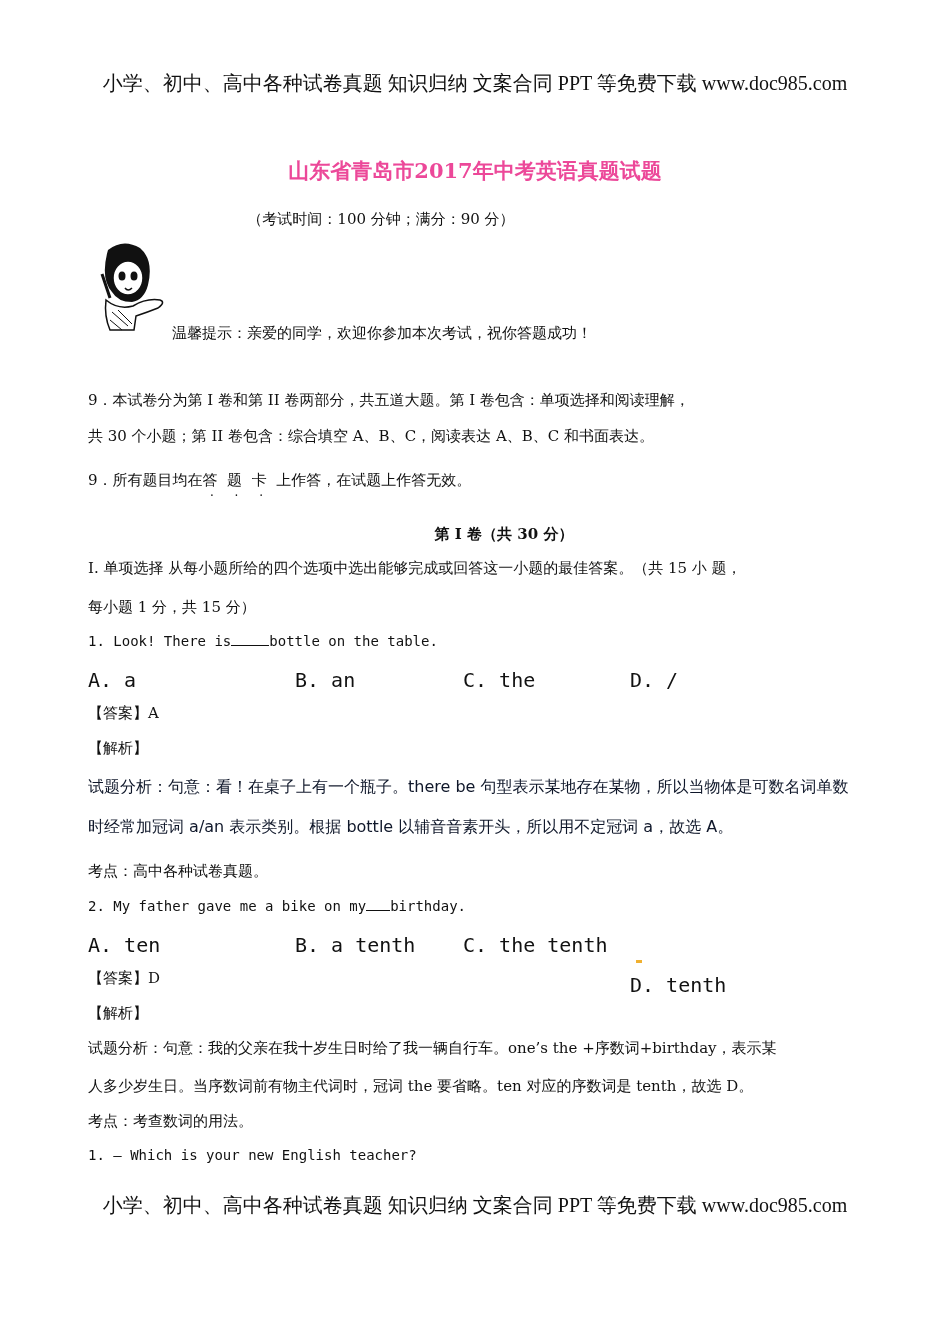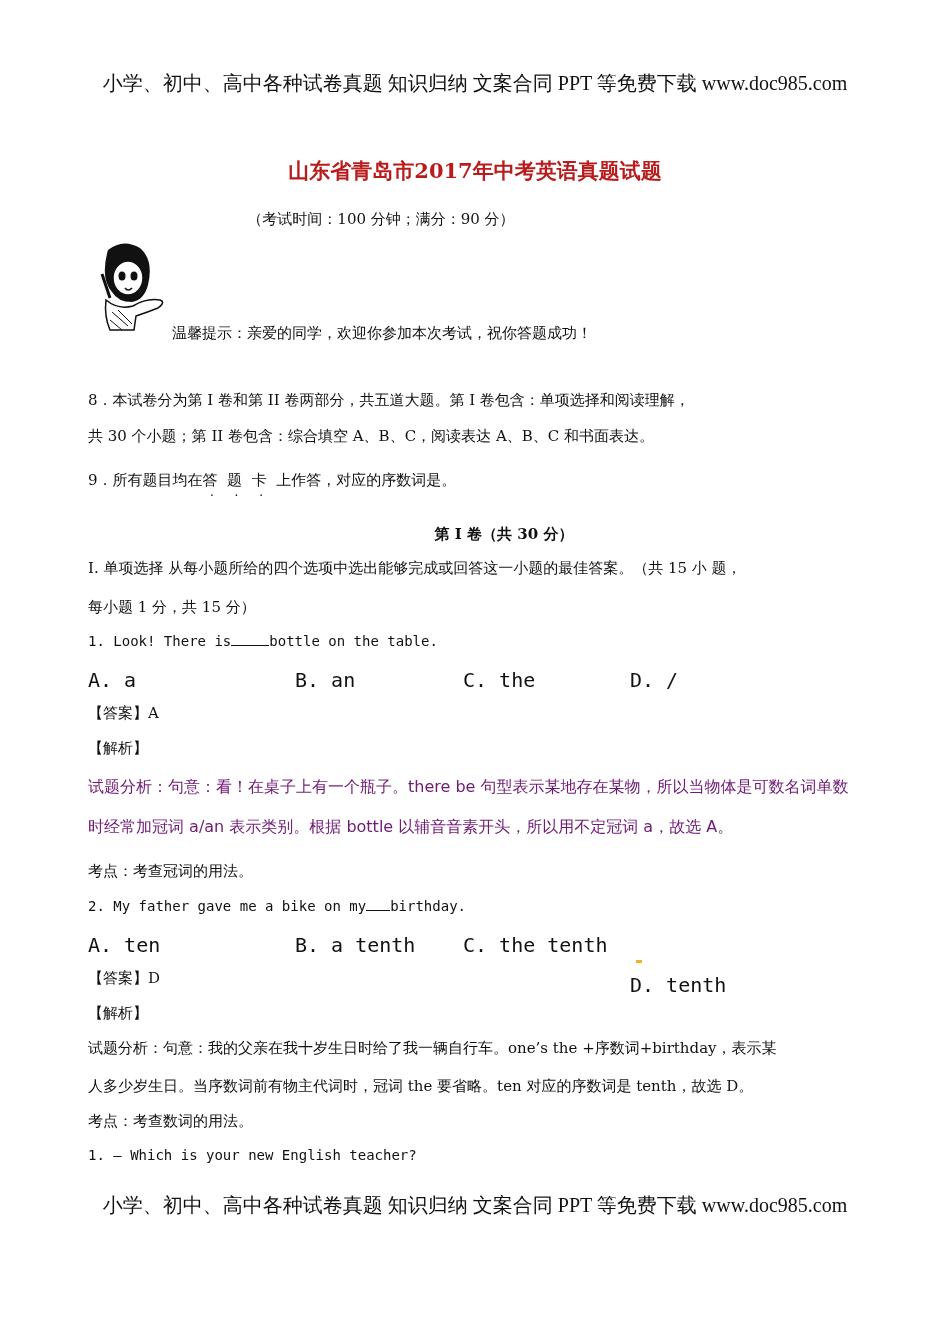--- a/index.html
+++ b/index.html
@@ -3,25 +3,25 @@
   <meta charset="utf-8">
   <style>
     html, body { margin: 0; padding: 0; background: #ffffff; }
     body {
       width: 950px; height: 1344px; position: relative; overflow: hidden;
       font-family: "DejaVu Serif", "Liberation Serif", serif;
       color: #111;
     }
     .abs { position: absolute; white-space: nowrap; }
     .hdr { font-size: 20px; color: #111; font-family: "Liberation Serif", "DejaVu Serif", serif; left: 0; width: 950px; text-align: center; }
-    .title { font-size: 21px; font-weight: bold; color: #b91c1c; left: 0; width: 950px; text-align: center; }
+    .title { font-size: 21px; font-weight: bold; color: #ec4899; left: 0; width: 950px; text-align: center; }
     .subtitle { font-size: 15px; left: 0; width: 762px; text-align: center; }
     .body-text { font-size: 15px; left: 88px; }
     .mono { font-family: "DejaVu Sans Mono", "Liberation Mono", monospace; font-size: 14px; }
-    .red { color: #701a75; font-family: "DejaVu Sans", "Liberation Sans", sans-serif; font-size: 16px; }
+    .red { color: #0f172a; font-family: "DejaVu Sans", "Liberation Sans", sans-serif; font-size: 16px; }
     .section-title { font-size: 15px; font-weight: bold; left: 0; width: 950px; text-align: center; padding-left: 29px; }
     .opt { position: absolute; font-size: 20px; font-family: "DejaVu Sans Mono", "Liberation Mono", monospace; }
     .blank { display: inline-block; border-bottom: 1px solid #111; height: 12px; vertical-align: baseline; }
     .dot-under { position: relative; }
     .dot-under::after { content: "."; position: absolute; left: 50%; bottom: -10px; font-size: 12px; }
     .marker { display: inline-block; width: 6px; height: 3px; background: #f0b030; vertical-align: baseline; margin-left: -2px; }
     .avatar {
       position: absolute; left: 88px; top: 240px; width: 82px; height: 95px;
     }
   </style>
@@ -41,42 +41,42 @@
     <ellipse cx="46" cy="36" rx="3.5" ry="4.5" fill="#111"></ellipse>
     <path d="M37 48 Q40 52 44 48" stroke="#111" fill="none" stroke-width="1.5"></path>
     <path d="M14 34 L22 58" stroke="#111" stroke-width="3"></path>
     <path d="M18 60 Q30 70 45 66 Q58 58 72 60 Q78 62 70 68 Q60 72 48 76 L46 90 L22 90 Q16 76 18 60 Z" fill="#fff" stroke="#111" stroke-width="1.5"></path>
     <path d="M24 72 L40 86 M30 70 L44 84 M22 80 L34 90" stroke="#111" stroke-width="1"></path>
   </svg>
 </div>
 
 <div class="abs body-text" style="top:324px; left:172px;">温馨提示：亲爱的同学，欢迎你参加本次考试，祝你答题成功！</div>
 
-<div class="abs body-text" style="top:391px;">8．本试卷分为第 I 卷和第 II 卷两部分，共五道大题。第 I 卷包含：单项选择和阅读理解，</div>
+<div class="abs body-text" style="top:391px;">9．本试卷分为第 I 卷和第 II 卷两部分，共五道大题。第 I 卷包含：单项选择和阅读理解，</div>
 <div class="abs body-text" style="top:427px;">共 30 个小题；第 II 卷包含：综合填空 A、B、C，阅读表达 A、B、C 和书面表达。</div>
 <div class="abs body-text" style="top:471px;">
-  <span>9．所有题目均在</span><span class="dot-under">答</span>&nbsp;&nbsp;<span class="dot-under">题</span>&nbsp;&nbsp;<span class="dot-under">卡</span>&nbsp;&nbsp;<span>上作答，对应的序数词是。</span>
+  <span>9．所有题目均在</span><span class="dot-under">答</span>&nbsp;&nbsp;<span class="dot-under">题</span>&nbsp;&nbsp;<span class="dot-under">卡</span>&nbsp;&nbsp;<span>上作答，在试题上作答无效。</span>
 </div>
 
 <div class="abs section-title" style="top:525px;">第 I 卷（共 30 分）</div>
 <div class="abs body-text" style="top:559px;">I.  单项选择 从每小题所给的四个选项中选出能够完成或回答这一小题的最佳答案。（共 15 小 题，</div>
 <div class="abs body-text" style="top:598px;">每小题 1 分，共 15 分）</div>
 
 <div class="abs body-text mono" style="top:633px;">
   <span>1. Look! There is</span><span class="blank" style="width:38px;"></span><span>bottle on the table.</span>
 </div>
 <div class="opt" style="top:668px; left:88px;">A.   a</div>
 <div class="opt" style="top:668px; left:295px;">B. an</div>
 <div class="opt" style="top:668px; left:463px;">C. the</div>
 <div class="opt" style="top:668px; left:630px;">D. /</div>
 <div class="abs body-text" style="top:704px;">【答案】A</div>
 <div class="abs body-text" style="top:739px;">【解析】</div>
 <div class="abs body-text red" style="top:777px;">试题分析：句意：看！在桌子上有一个瓶子。there be 句型表示某地存在某物，所以当物体是可数名词单数</div>
 <div class="abs body-text red" style="top:817px;">时经常加冠词 a/an 表示类别。根据 bottle 以辅音音素开头，所以用不定冠词 a，故选 A。</div>
-<div class="abs body-text" style="top:862px;">考点：考查冠词的用法。</div>
+<div class="abs body-text" style="top:862px;">考点：高中各种试卷真题。</div>
 
 <div class="abs body-text mono" style="top:898px;">
   <span>2. My father gave me a bike on my</span><span class="blank" style="width:24px;"></span><span>birthday.</span>
 </div>
 <div class="opt" style="top:933px; left:88px;">A.   ten</div>
 <div class="opt" style="top:933px; left:295px;">B. a tenth</div>
 <div class="opt" style="top:933px; left:463px;">C. the tenth</div>
 <div class="opt" style="top:973px; left:630px;">D. tenth</div>
 <div class="abs" style="top:948px; left:638px;"><span class="marker"></span></div>
 <div class="abs body-text" style="top:969px;">【答案】D</div>

